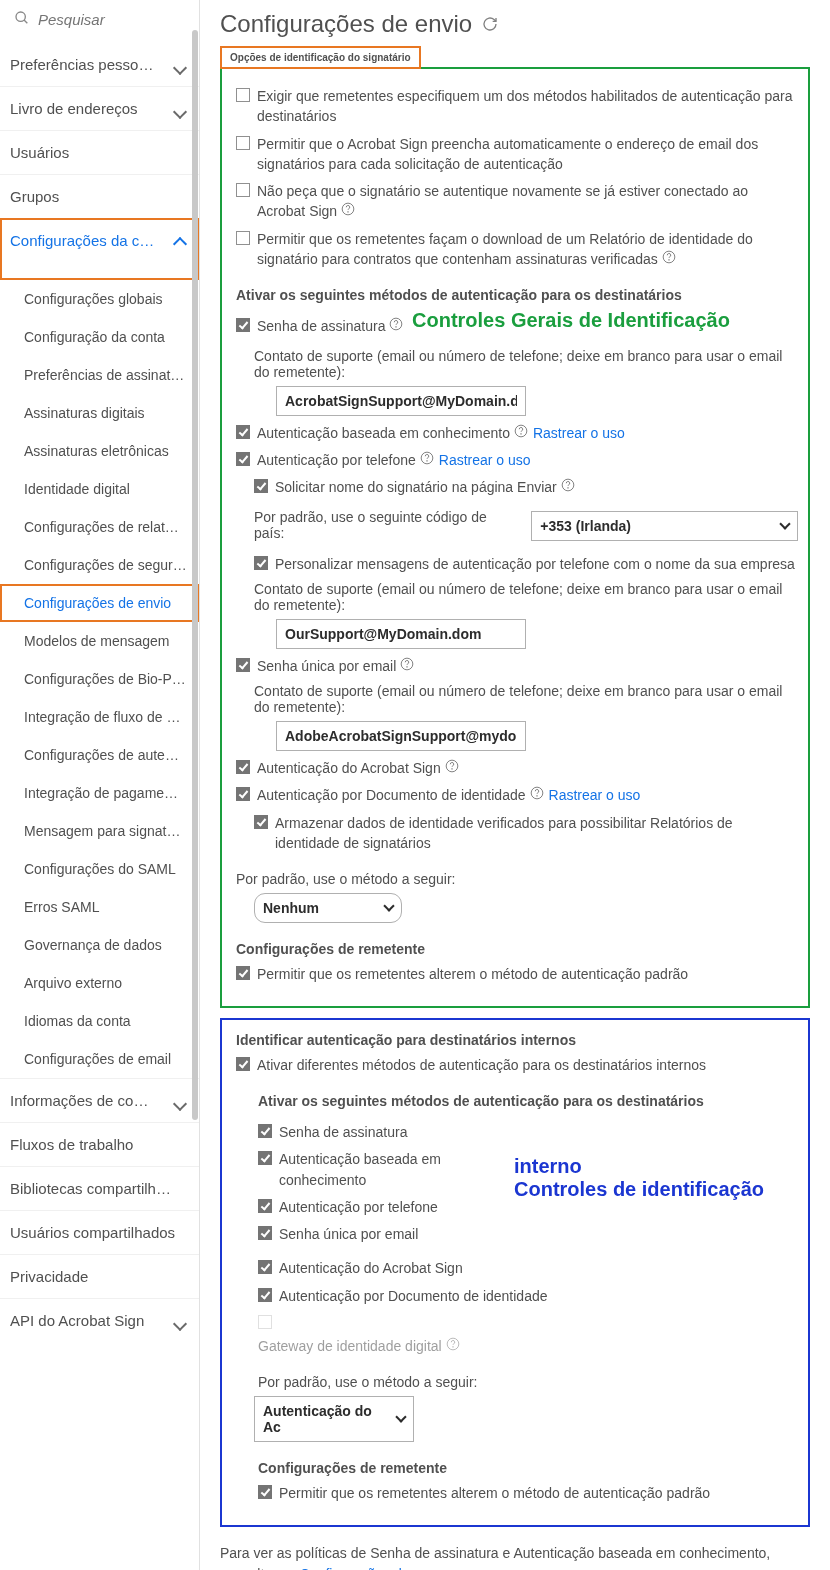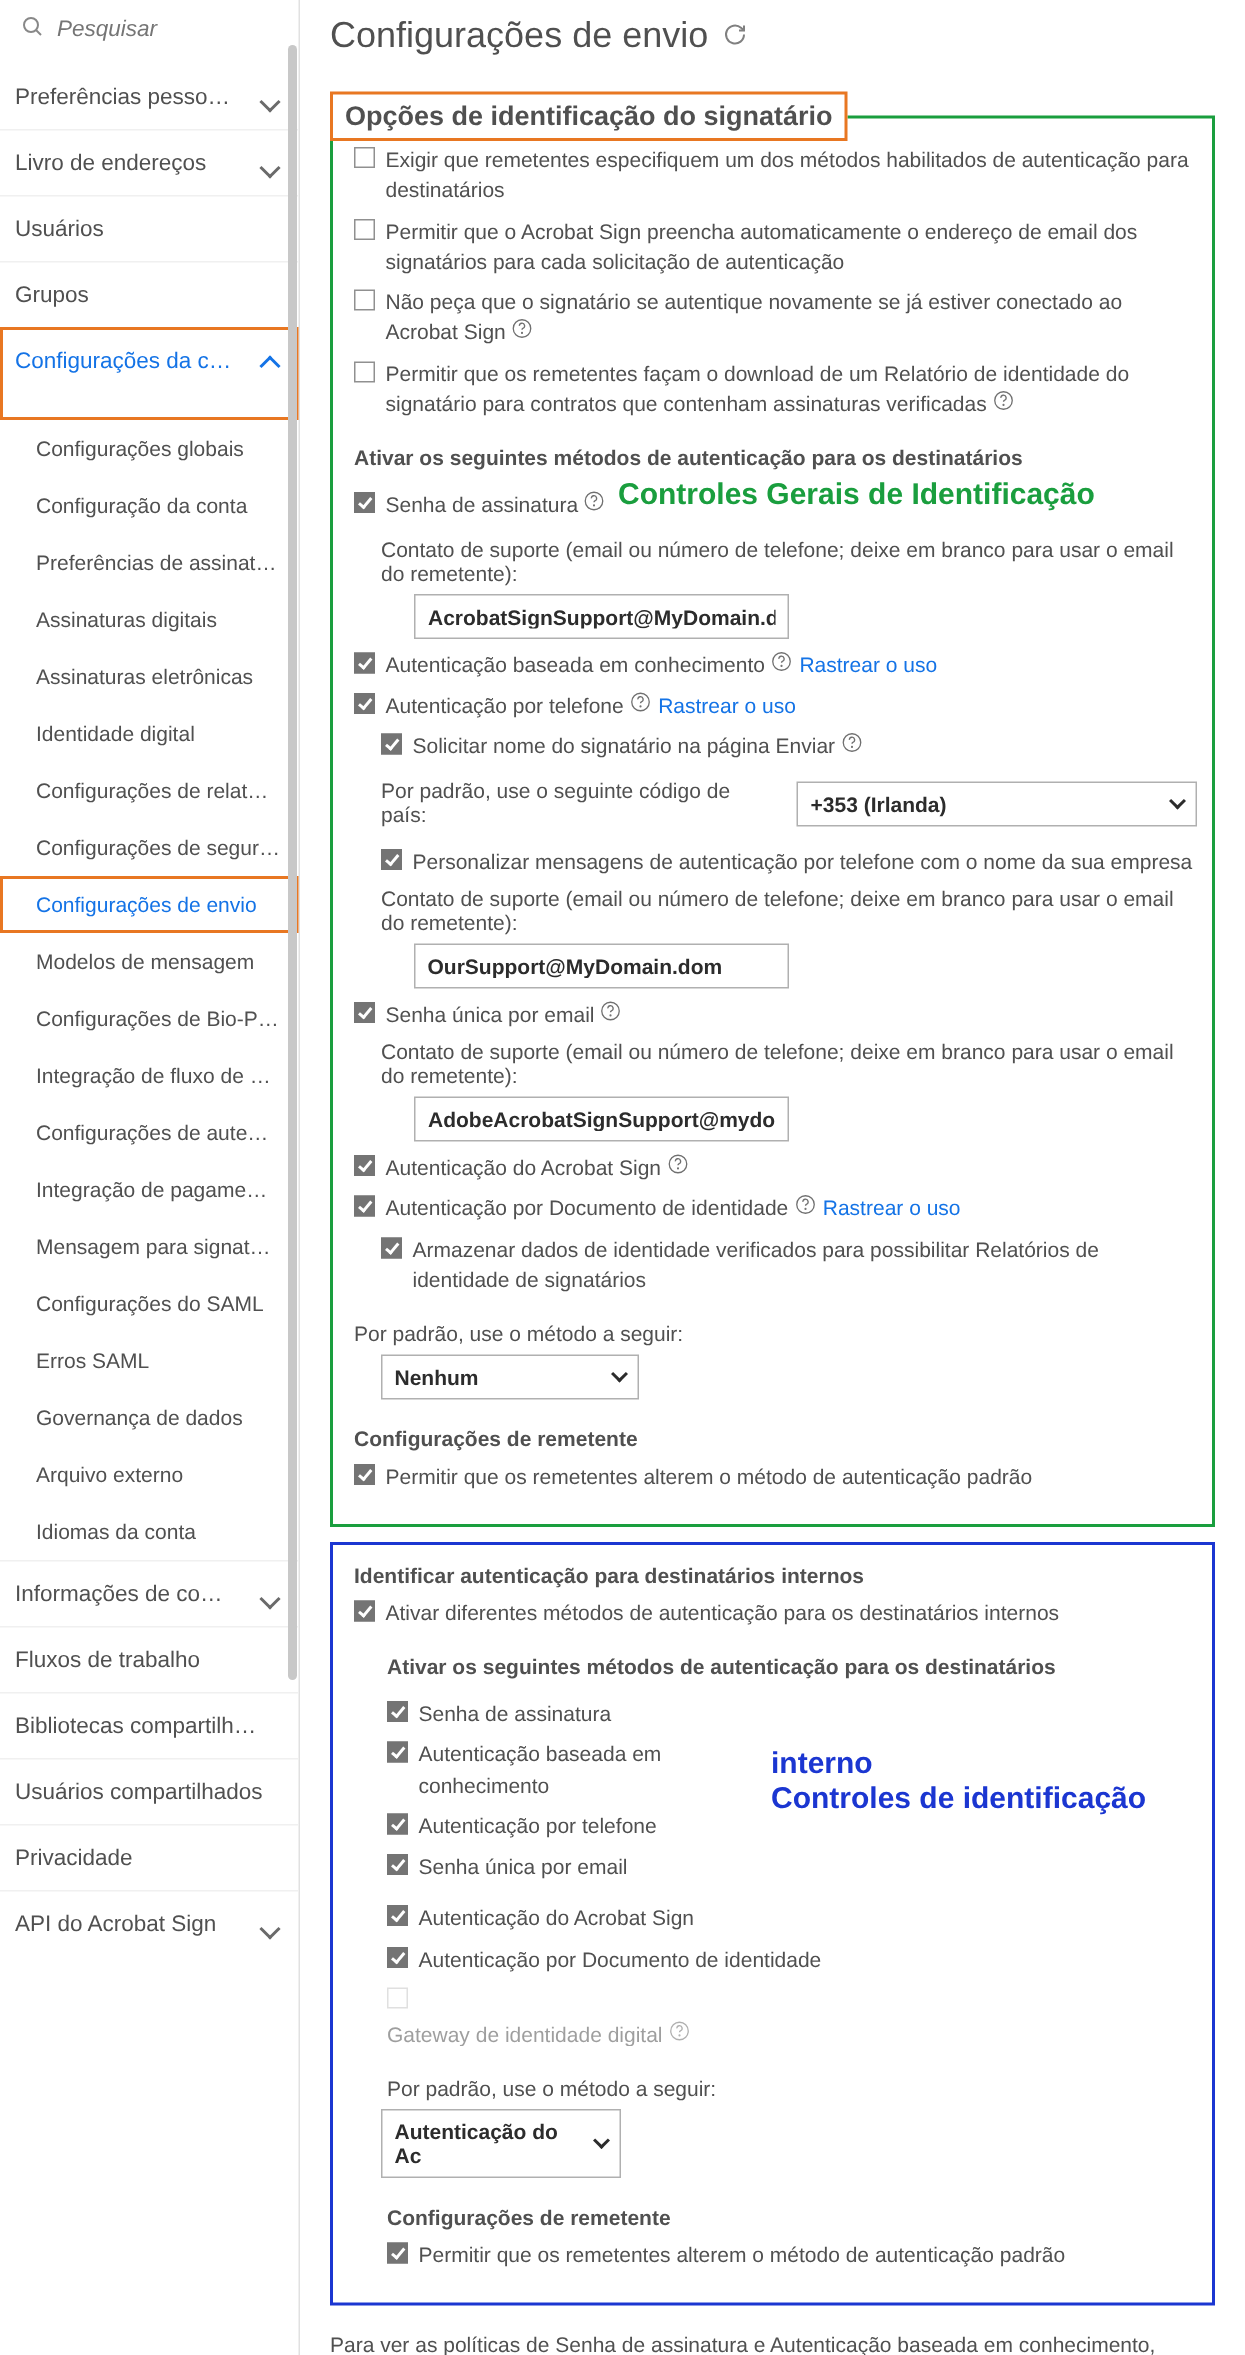--- a/index.html
+++ b/index.html
@@ -14,21 +14,21 @@
   .chev { width: 10px; height: 10px; border-right: 2px solid #6a6a6a; border-bottom: 2px solid #6a6a6a; transform: rotate(45deg); flex-shrink: 0; margin-right: 2px; }
   .chev.up { transform: rotate(-135deg); margin-top: 4px; }
   .section-hdr.hl { border: 2.5px solid #e87722; padding: 12px 10px 29px 8px; }
   .section-hdr.hl span { color: #1473e6; }
   .section-hdr.hl .chev { border-color: #1473e6; }
   .nav-item { padding: 11px 10px 11px 24px; font-size: 14px; color: #505050; cursor: pointer; white-space: nowrap; overflow: hidden; text-overflow: ellipsis; }
   .nav-item.active { border: 2.5px solid #e87722; color: #1473e6; padding: 9px 8px 9px 22px; }
   .content { flex: 1; padding: 10px 20px 30px 20px; overflow: hidden; }
   .title { font-size: 24px; font-weight: 300; color: #505050; display: flex; align-items: center; gap: 10px; margin-bottom: 8px; }
   .refresh svg { width: 16px; height: 16px; stroke: #808080; fill: none; stroke-width: 2; }
-  .section-title { border: 2.5px solid #e87722; display: inline-block; padding: 4px 8px; font-weight: 600; font-size: 18px; color: #505050; position: relative; top: 15px; background: #fff; z-index: 2; text-align: right; }
+  .section-title { border: 2.5px solid #e87722; display: inline-block; padding: 4px 8px; font-weight: 600; font-size: 10px; color: #505050; position: relative; top: 0; background: #fff; z-index: 2; text-align: right; }
   .box { border: 2.5px solid; padding: 10px 10px 14px 10px; margin-top: -2px; }
   .box.green { border-color: #1a9e3e; }
   .box.blue { border-color: #1b36d1; margin-top: 10px; }
   .cb-row { display: flex; align-items: flex-start; gap: 7px; margin: 7px 0; padding-left: 4px; }
   .cb { appearance: none; width: 14px; height: 14px; border: 1px solid #909090; flex-shrink: 0; cursor: pointer; position: relative; margin-top: 2px; }
   .cb:checked { background: #747474; border-color: #747474; }
   .cb:checked::after { content: ""; position: absolute; left: 4px; top: 1px; width: 3px; height: 7px; border: solid white; border-width: 0 2px 2px 0; transform: rotate(40deg); }
   .cb:disabled { opacity: 0.5; }
   .cb-label { font-size: 14px; color: #505050; line-height: 1.45; }
   .subhdr { font-weight: 600; margin: 18px 0 6px 4px; color: #505050; }
@@ -88,20 +88,21 @@
   <div class="nav-item">Configurações de Bio-P…</div>
   <div class="nav-item">Integração de fluxo de …</div>
   <div class="nav-item">Configurações de aute…</div>
   <div class="nav-item">Integração de pagame…</div>
   <div class="nav-item">Mensagem para signat…</div>
   <div class="nav-item">Configurações do SAML</div>
   <div class="nav-item">Erros SAML</div>
   <div class="nav-item">Governança de dados</div>
   <div class="nav-item">Arquivo externo</div>
   <div class="nav-item">Idiomas da conta</div>
+  <div class="nav-item">Configurações de email</div>
   <div class="section-hdr">
       <span>Informações de co…</span>
       <span class="chev"></span>
     </div>
   <div class="section-hdr">
       <span>Fluxos de trabalho</span>
     </div>
   <div class="section-hdr">
       <span>Bibliotecas compartilh…</span>
     </div>
@@ -262,21 +263,21 @@
               <circle cx="12" cy="17" r="0.5" fill="#707070"></circle>
             </svg>
           </span><span class="link">Rastrear o uso</span></span>
       </label>
     <label class="cb-row indent1">
         <input type="checkbox" class="cb" checked="" style="">
         <span class="cb-label">Armazenar dados de identidade verificados para possibilitar Relatórios de identidade de signatários</span>
       </label>
 
     <div class="subhdr" style="font-weight:400;">Por padrão, use o método a seguir:</div>
-    <div class="indent1" style="margin-top:4px;"><div class="select" style="width:172px;">
+    <div class="indent1" style="margin-top:4px;"><div class="select" style="width:148px;border-radius:11px;">
           <span>Nenhum</span>
           <span class="caret"></span>
         </div></div>
 
     <div class="subhdr">Configurações de remetente</div>
     <label class="cb-row">
         <input type="checkbox" class="cb" checked="" style="">
         <span class="cb-label">Permitir que os remetentes alterem o método de autenticação padrão</span>
       </label>
   </div>

